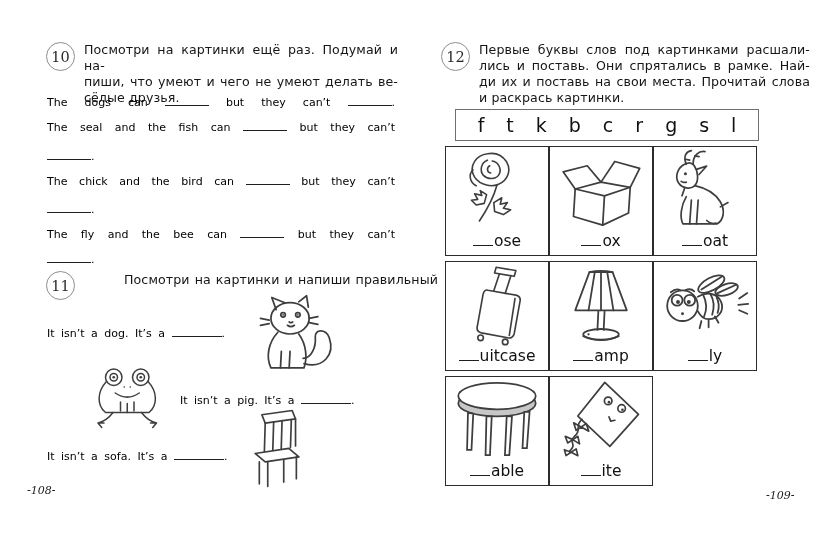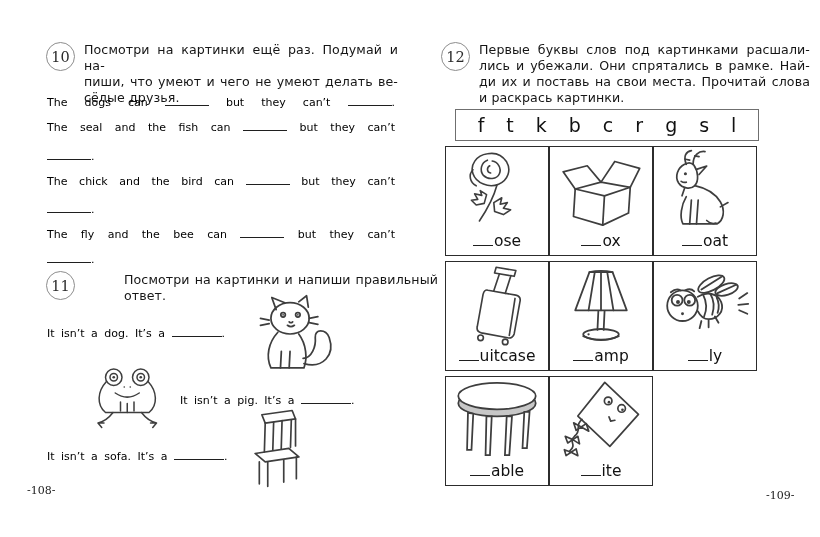--- a/index.html
+++ b/index.html
@@ -9,21 +9,21 @@
   .circle-num{position:absolute;width:27px;height:27px;border:1.2px solid #8d8d8d;border-radius:50%;
          display:flex;align-items:center;justify-content:center;
          font-family:"DejaVu Serif","Liberation Serif",serif;font-size:14.5px;color:#2a2a2a;}
   .para{position:absolute;font-size:12.6px;line-height:15.9px;color:#161616;letter-spacing:.1px;}
   .para .jl{text-align:justify;text-align-last:justify;}
   .sline{position:absolute;font-size:11px;line-height:18px;white-space:nowrap;color:#000000;}
   .sline.just{white-space:normal;text-align:justify;text-align-last:justify;}
   .sline.sp{word-spacing:3px;}
   .blank{display:inline-block;height:.82em;border-bottom:1.5px solid #1f1f1f;vertical-align:baseline;}
   .b44{width:44px;} .b50{width:50px;}
-  .pagenum{position:absolute;font-family:"DejaVu Serif","Liberation Serif",serif;font-size:11px;color:#222;}
+  .pagenum{position:absolute;font-family:"DejaVu Serif","Liberation Serif",serif;font-size:11px;color:#222;font-style:italic;}
   .letters-box{position:absolute;left:455px;top:109px;width:302px;height:30px;border:1.2px solid #6f6f6f;
          display:flex;align-items:center;justify-content:center;gap:22px;
          font-size:19px;color:#111;}
   .grid{position:absolute;left:445px;top:146px;display:grid;
          grid-template-columns:repeat(3,104px);grid-template-rows:repeat(3,110px);gap:5px 0;}
   .cell{border:1.4px solid #2c2c2c;background:#fff;position:relative;}
   .cell .art{position:absolute;left:0;right:0;top:2px;display:flex;justify-content:center;}
   .caption{position:absolute;left:0;right:0;bottom:5px;text-align:center;font-size:15.5px;color:#111;white-space:nowrap;}
   .cblank{display:inline-block;width:20px;height:.8em;border-bottom:1.5px solid #1f1f1f;vertical-align:baseline;margin-right:1px;}
   svg .ln{fill:none;stroke:#3e3e3e;stroke-width:2;stroke-linecap:round;stroke-linejoin:round;}
@@ -80,21 +80,20 @@
     </div>
     <div class="sline" style="left:47px;top:251px;">
       <span class="blank b44"></span><span>.</span>
     </div>
 
     <div class="circle-num" style="left:46px;top:271px;">
       <span>11</span>
     </div>
     <div class="para" style="left:84px;top:272px;width:314px;margin-left:40px;">
       <div class="jl">Посмотри на картинки и напиши правильный</div>
-      <div>ответ.</div>
     </div>
 
     <div class="abs" style="left:253px;top:294px;">
       <svg width="88" height="80" viewBox="0 0 100 92">
         <path class="ln" d="M26,18 L21,4 L36,10 M52,9 L61,2 L63,15"></path>
         <ellipse class="ln" cx="42" cy="28" rx="22" ry="18"></ellipse>
         <circle class="ln" cx="34" cy="24" r="2.6"></circle>
           <circle class="ln" cx="51" cy="24" r="2.6"></circle>
         <circle class="fl" cx="34" cy="24" r="1"></circle>
           <circle class="fl" cx="51" cy="24" r="1"></circle>
@@ -152,21 +151,21 @@
   </section>
 
   <section>
 
     <div class="circle-num" style="left:441px;top:42px;">
       <span>12</span>
     </div>
 
     <div class="para" style="left:479px;top:42px;width:331px;">
       <div class="jl">Первые буквы слов под картинками расшали-</div>
-      <div class="jl">лись и убежали. Они спрятались в рамке. Най-</div>
+      <div class="jl">лись и поставь. Они спрятались в рамке. Най-</div>
       <div class="jl">ди их и поставь на свои места. Прочитай слова</div>
       <div>и раскрась картинки.</div>
     </div>
 
     <div class="letters-box">
       <span>f</span>
       <span>t</span>
       <span>k</span>
       <span>b</span>
       <span>c</span>

